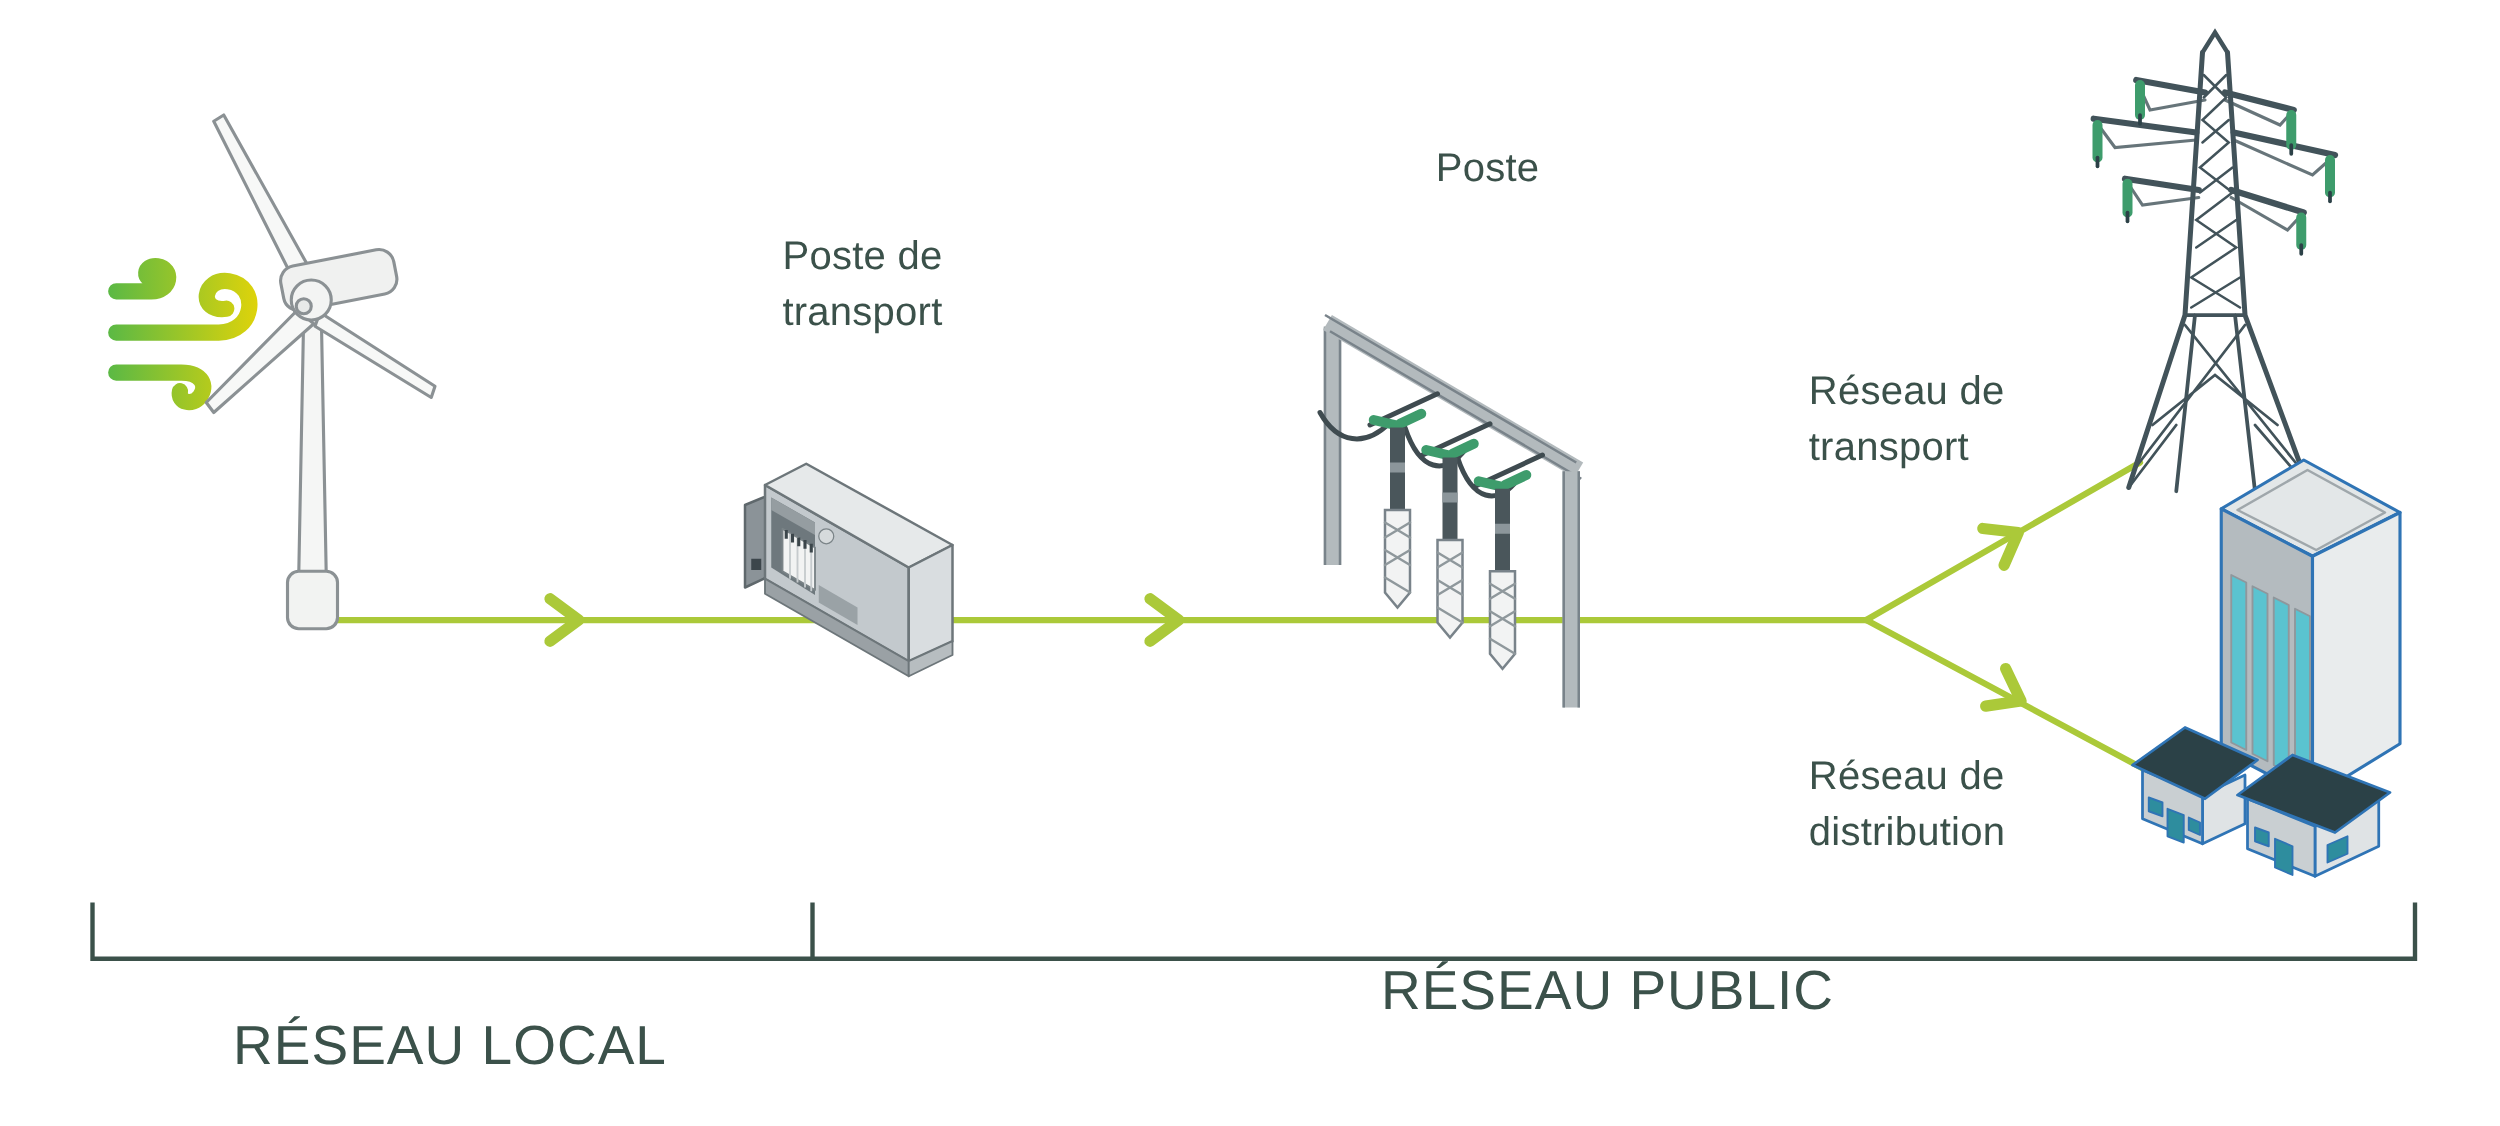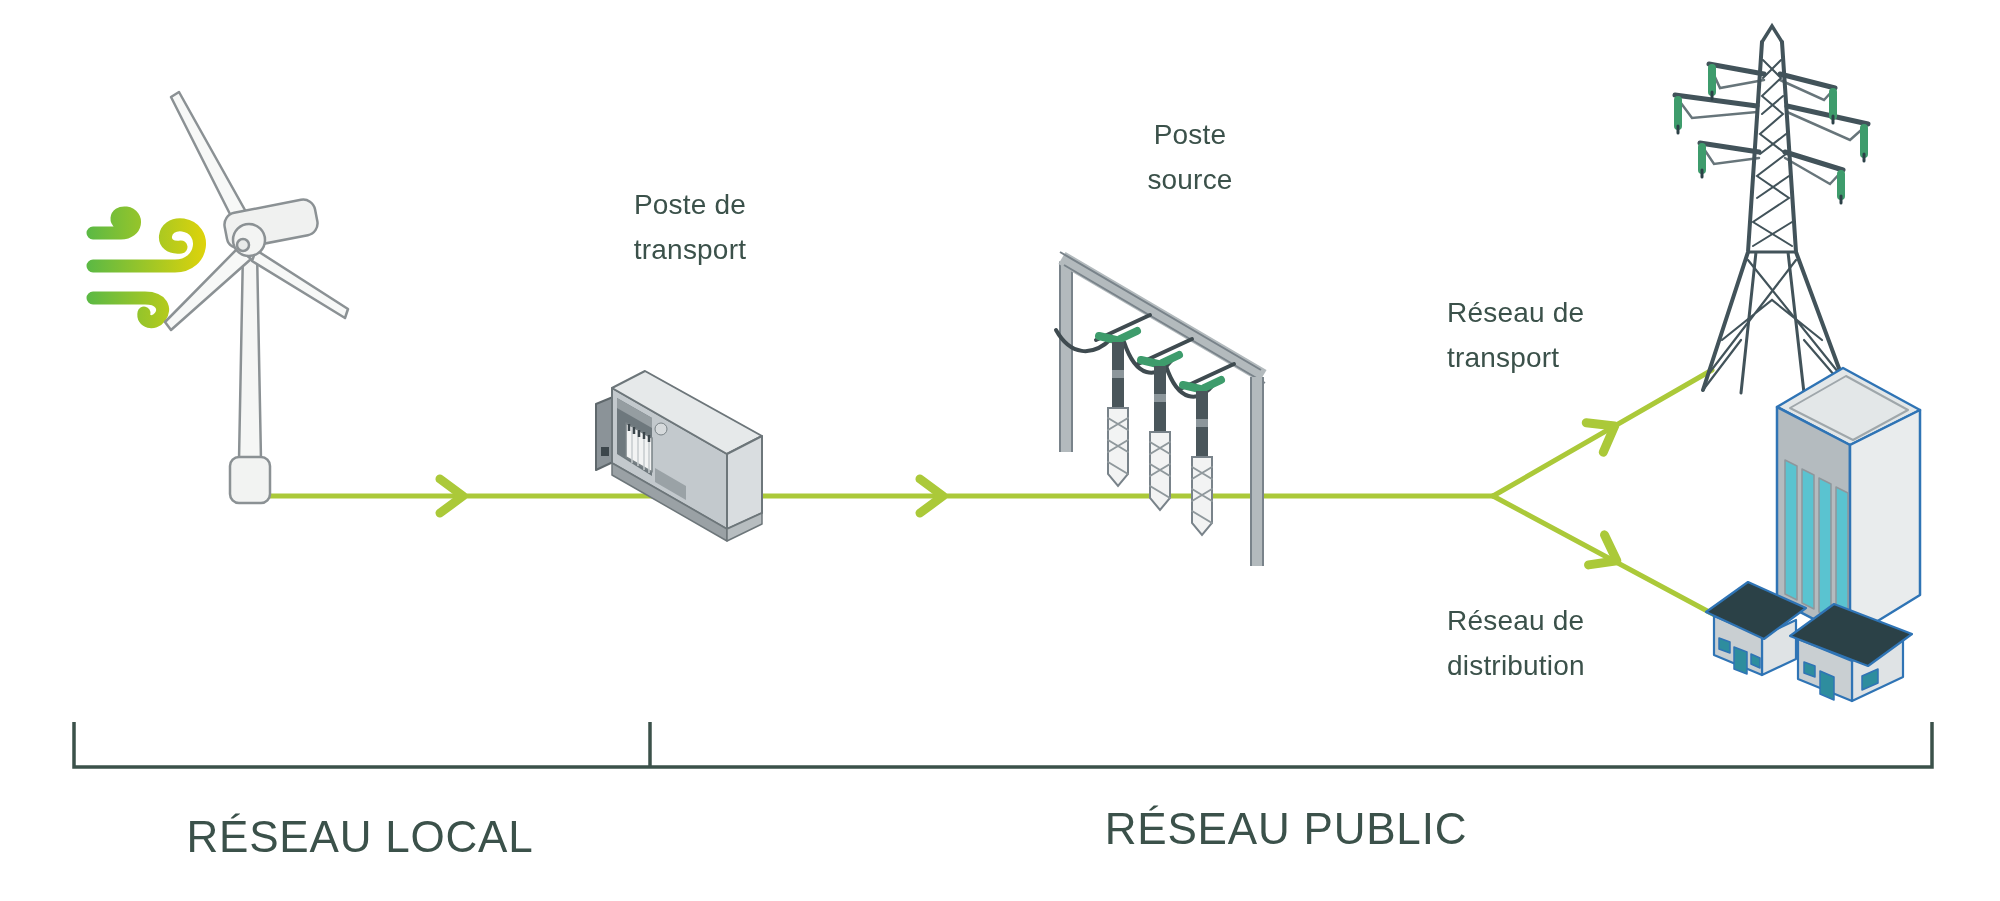--- a/index.html
+++ b/index.html
@@ -2,21 +2,21 @@
 <html><head>
 <meta charset="utf-8">
 <style>
   html,body { margin:0; padding:0; background:#ffffff; }
   .stage {
     position:relative; width:2000px; height:901px; background:#ffffff;
     font-family:"Liberation Sans","DejaVu Sans",sans-serif; overflow:hidden;
   }
   .art { position:absolute; left:0; top:0; width:2000px; height:901px; }
   .label { position:absolute; color:#3b514a; }
-  .node-label { font-size:28px; line-height:45px; font-weight:400; letter-spacing:0.2px; }
+  .node-label { font-size:32px; line-height:45px; font-weight:400; letter-spacing:0.2px; }
   .center { text-align:center; }
   .zone-label { font-size:44px; line-height:50px; font-weight:400; letter-spacing:0.8px; text-align:center; }
   .label span { display:block; }
 </style>
 </head>
 <body>
 
 <div class="stage">
 
   <svg class="art" viewBox="0 0 2000 901">
@@ -192,30 +192,29 @@
     </g>
   </svg>
 
   <div class="label node-label center" style="left:560px; top:182px; width:260px;">
     <span>Poste de</span>
     <span>transport</span>
   </div>
 
   <div class="label node-label center" style="left:1060px; top:112px; width:260px;">
     <span>Poste</span>
-    <span>source</span>
   </div>
 
   <div class="label node-label" style="left:1447px; top:290px; width:260px;">
     <span>Réseau de</span>
     <span>transport</span>
   </div>
 
   <div class="label node-label" style="left:1447px; top:598px; width:260px;">
     <span>Réseau de</span>
     <span>distribution</span>
   </div>
 
   <div class="label zone-label" style="left:80px; top:812px; width:560px;">RÉSEAU LOCAL</div>
 
-  <div class="label zone-label" style="left:1006px; top:804px; width:560px;">RÉSEAU PUBLIC</div>
+  <div class="label zone-label" style="left:1006px; top:768px; width:560px;">RÉSEAU PUBLIC</div>
 
 </div>
 
 </body></html>

